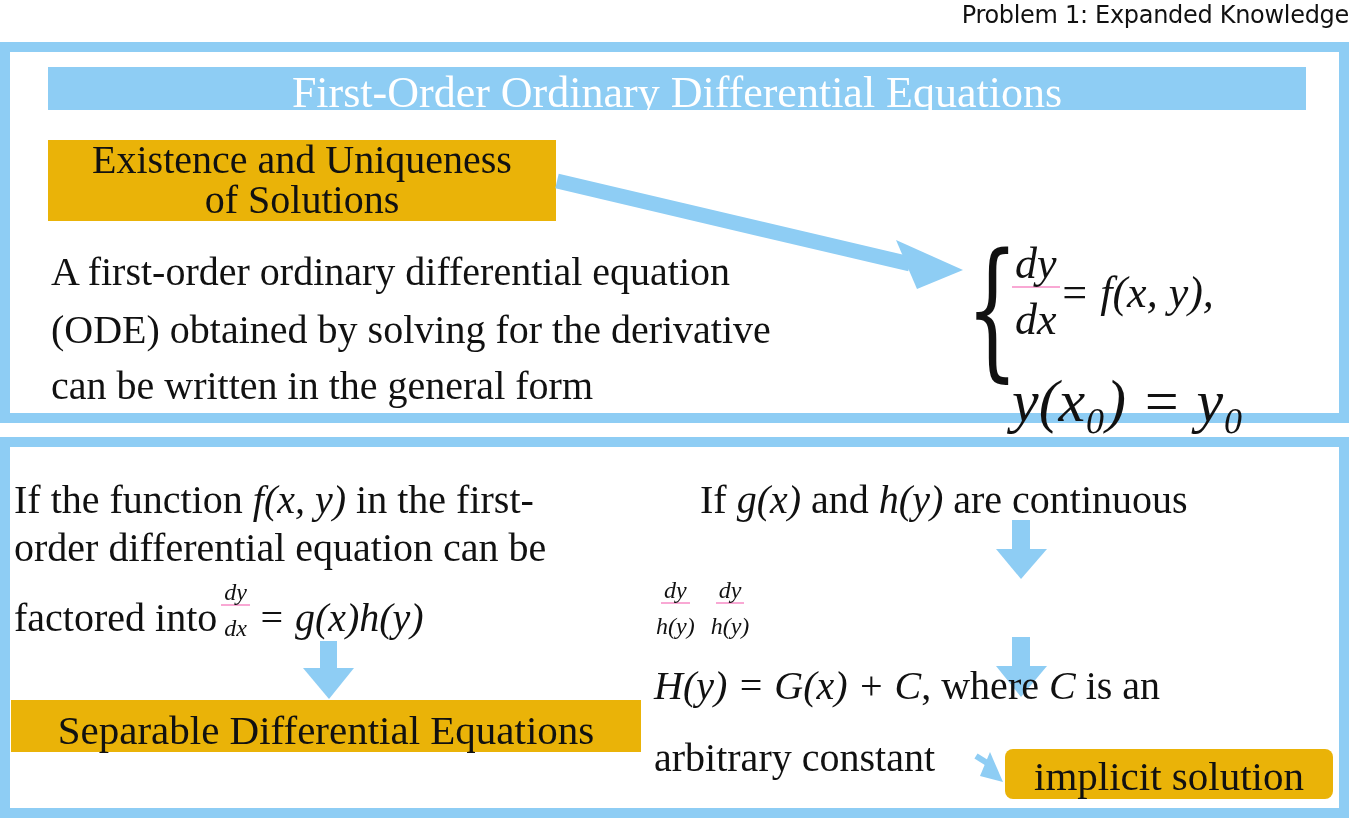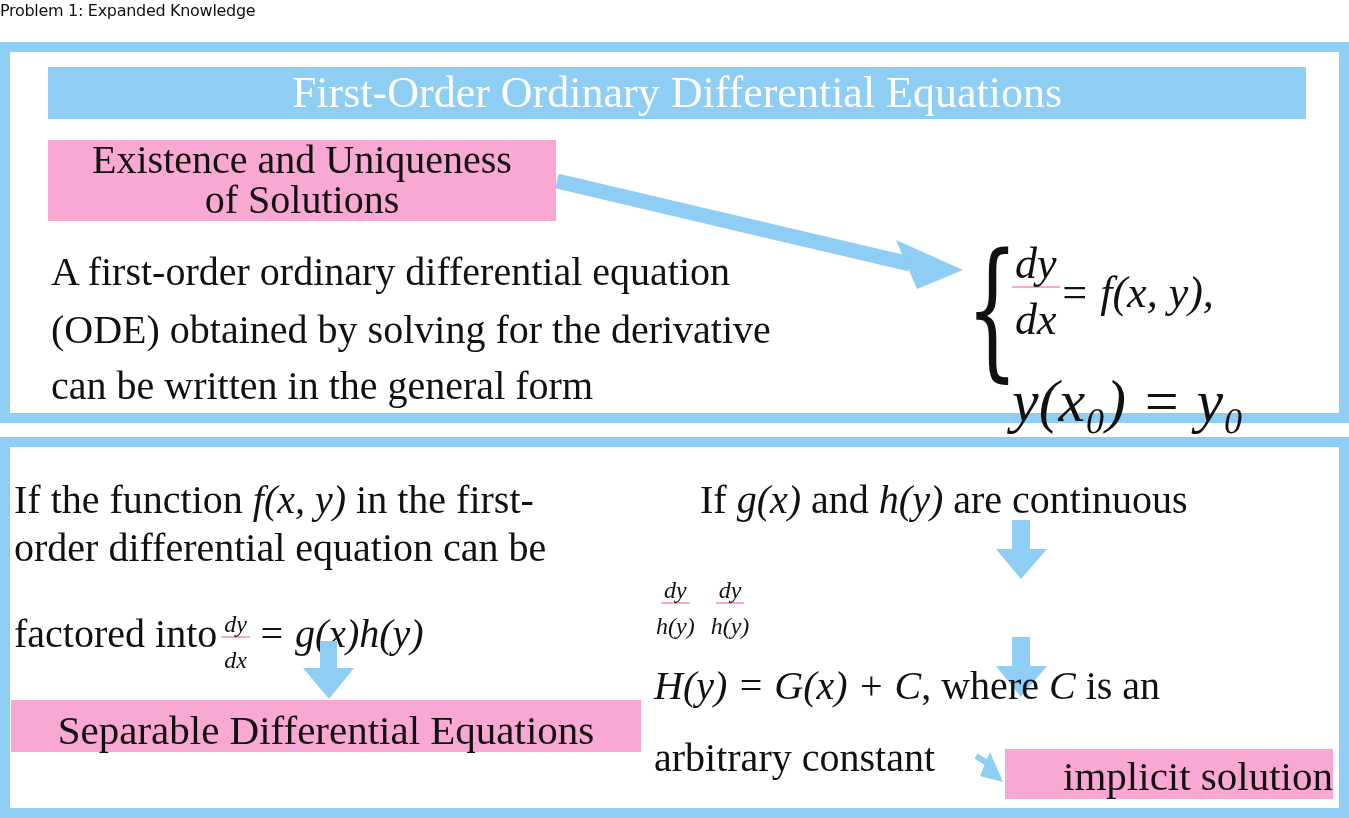--- a/index.html
+++ b/index.html
@@ -1,39 +1,39 @@
 <!DOCTYPE html>
 <html><head>
 <meta charset="utf-8">
 <style>
   * { margin:0; padding:0; box-sizing:border-box; }
   html, body { width:1349px; height:818px; background:#ffffff; overflow:hidden; }
   body { position:relative; font-family:"Liberation Serif","DejaVu Serif",serif; color:#111; }
   .abs { position:absolute; }
-  .page-title { left:0; top:0; width:1349px; text-align:left; font-family:"DejaVu Sans","Liberation Sans",sans-serif; font-size:16px; top:1px; color:#111; letter-spacing:-0.3px; }
+  .page-title { left:0; top:0; width:1349px; text-align:right; font-family:"DejaVu Sans","Liberation Sans",sans-serif; font-size:24px; top:1px; color:#111; letter-spacing:-0.3px; }
   .panel { border:10px solid #8ecdf4; background:#fff; }
   .title-bar { background:#8ecdf4; color:#fff; text-align:center; font-size:44px; line-height:52px; }
-  .hl { background:#f9a8d4; }
+  .hl { background:#eab308; }
   .txt { font-size:40px; line-height:44px; white-space:nowrap; }
   .math { font-family:"Liberation Serif","DejaVu Serif",serif; }
   .mi { font-style:italic; }
   .frac { display:inline-flex; flex-direction:column; align-items:center; vertical-align:middle; }
   .frac .num { border-bottom:2px solid #f9a8d4; padding:0 3px; line-height:1;font-family:Liberation Serif, serif; }
   .frac .den { line-height:1; padding-top:10px; }
   .brace { font-size:120px; line-height:1; font-family:"DejaVu Serif",serif; font-weight:200; }
   svg { position:absolute; overflow:visible; }
 </style>
 </head>
 <body>
 
 <div class="abs page-title">Problem 1: Expanded Knowledge</div>
 
 <div class="abs panel" style="left:0; top:42px; width:1349px; height:381px;"></div>
 
-<div class="abs title-bar" style="left:48px; top:67px; width:1258px; height:52px;">First-Order Ordinary Differential Equations</div>
+<div class="abs title-bar" style="left:48px; top:67px; width:1258px; height:43px;">First-Order Ordinary Differential Equations</div>
 
 <div class="abs hl" style="left:48px; top:140px; width:508px; height:81px;">
   <div class="txt" style="text-align:center; line-height:40px; margin-top:0px;">Existence and Uniqueness</div>
   <div class="txt" style="text-align:center; line-height:40px; margin-left:-0px;">of Solutions</div>
 </div>
 
 <div class="abs txt" style="left:51px; top:250px;">A first-order ordinary differential equation</div>
 <div class="abs txt" style="left:51px; top:308px;">(ODE) obtained by solving for the derivative</div>
 <div class="abs txt" style="left:51px; top:364px;">can be written in the general form</div>
 
@@ -51,21 +51,21 @@
   <span class="mi" style="">= f(x, y),</span>
 </div>
 <div class="abs math mi" style="left:1012px; top:368px; font-size:60px; line-height:50px;margin-top:8px;">y(x₀) = y₀</div>
 
 <div class="abs panel" style="left:0; top:437px; width:1349px; height:381px;"></div>
 
 <div class="abs txt" style="left:14px; top:478px;">
   <span>If the function </span><span class="mi">f(x, y)</span><span> in the first-</span>
 </div>
 <div class="abs txt" style="left:14px; top:526px;">order differential equation can be</div>
-<div class="abs txt" style="left:14px; top:580px; display:flex; align-items:flex-start;margin-top:32px;">
+<div class="abs txt" style="left:14px; top:580px; display:flex; align-items:flex-end;">
   <span>factored into </span>
   <span class="frac mi" style="font-size:24px; margin:0 8px 0 4px;">
     <span class="num">dy</span>
     <span class="den">dx</span>
   </span>
   <span class="mi">= g(x)h(y)</span>
 </div>
 
 <svg style="left:0; top:0;" width="1349" height="818">
   <rect x="320" y="641" width="17" height="31" fill="#8ecdf4"></rect>
@@ -99,13 +99,13 @@
 <div class="abs txt" style="left:654px; top:664px;">
   <span class="mi">H(y) = G(x) + C</span><span>, where </span><span class="mi">C</span><span> is an</span>
 </div>
 <div class="abs txt" style="left:654px; top:736px;">arbitrary constant</div>
 
 <svg style="left:0; top:0;" width="1349" height="818">
   <line x1="976" y1="756" x2="992" y2="766" stroke="#8ecdf4" stroke-width="6"></line>
   <polygon points="990,752 1003,782 980,776" fill="#8ecdf4"></polygon>
 </svg>
 
-<div class="abs hl txt" style="left:1005px; top:749px; width:328px; height:50px; line-height:54px; text-align:right; font-size:41px;">implicit solution</div>
+<div class="abs hl txt" style="left:1005px; top:749px; width:328px; height:50px; line-height:54px; text-align:center; font-size:41px;border-radius:8px;">implicit solution</div>
 
 </body></html>

